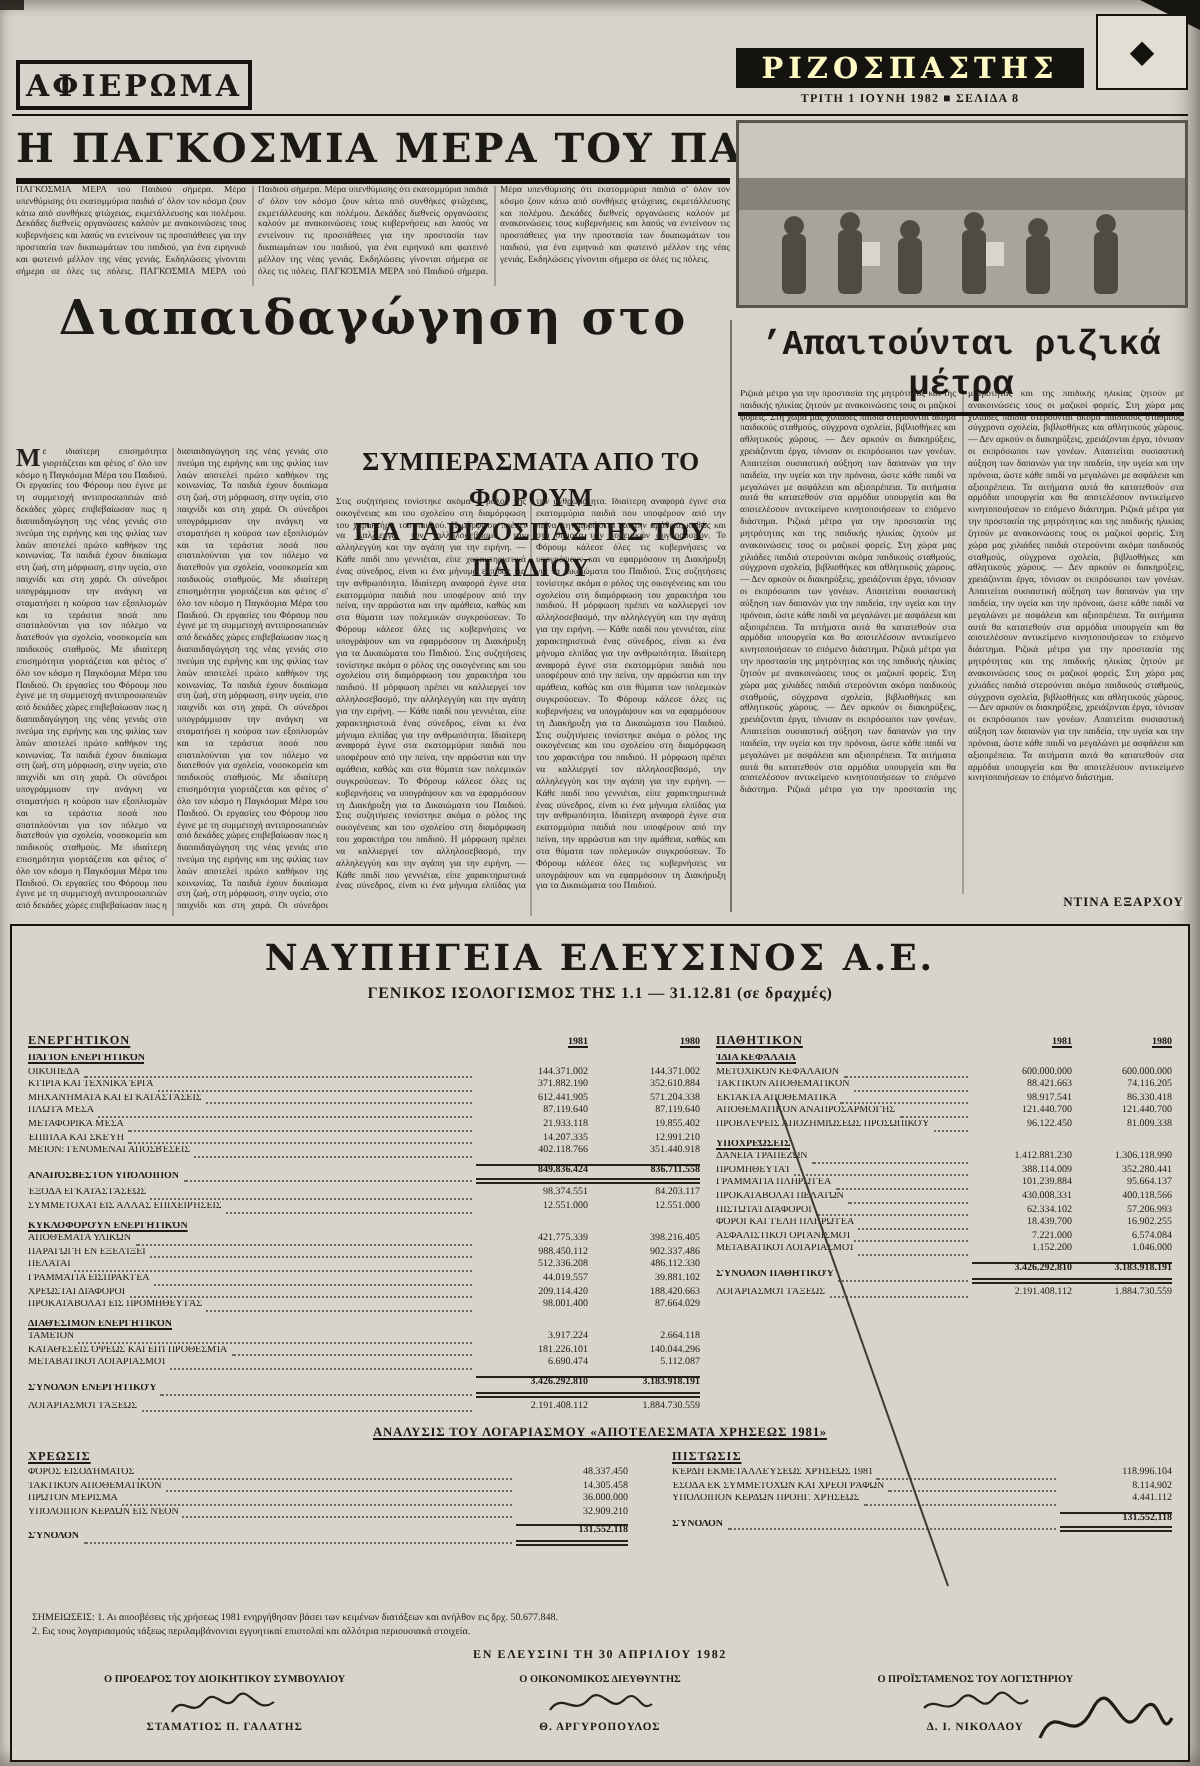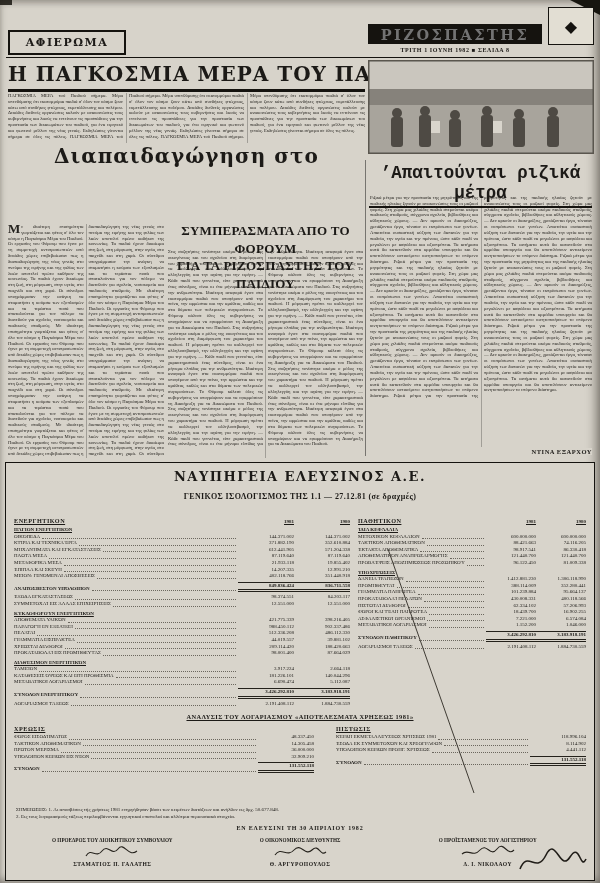--- a/index.html
+++ b/index.html
@@ -5,53 +5,53 @@
   html,body{margin:0;padding:0;background:#c9c5bc;}
   .page{position:relative;width:600px;height:883px;background:#d7d3ca;overflow:hidden;
         font-family:"Liberation Serif",serif;color:#1c1a17;
         box-shadow:inset -6px 0 9px rgba(55,50,42,.35), inset 0 -5px 7px rgba(55,50,42,.28), inset 0 4px 5px rgba(55,50,42,.18);}
   .abs{position:absolute;}
   
   .corner-tr{right:0;top:0;width:30px;height:15px;background:#17150f;clip-path:polygon(0 0,100% 0,100% 100%);}
   .corner-tl{left:0;top:0;width:12px;height:5px;background:#17150f;opacity:.85;}
   
   .afieroma{left:8px;top:30px;width:114px;height:21px;border:2px solid #15130f;display:flex;align-items:center;justify-content:center;
-            font-weight:bold;font-size:11px;letter-spacing:1.5px;font-family:"DejaVu Serif",serif;}
-  .masthead{left:368px;top:24px;width:174px;height:20px;background:#15130f;color:#737373;display:flex;align-items:center;justify-content:center;
+            font-weight:bold;font-size:15px;letter-spacing:1.5px;font-family:"DejaVu Serif",serif;}
+  .masthead{left:368px;top:24px;width:174px;height:20px;background:#15130f;color:#fef9c3;display:flex;align-items:center;justify-content:center;
             font-weight:bold;font-size:14.5px;letter-spacing:2.5px;font-family:"DejaVu Serif",serif;}
   .corner-box{left:548px;top:7px;width:44px;height:36px;border:1px solid #15130f;background:#e2ded3;display:flex;align-items:center;justify-content:center;font-size:16px;color:#15130f;}
   .dateline{left:356px;top:46.5px;width:198px;text-align:center;font-size:6px;font-weight:bold;letter-spacing:.6px;}
   .header-rule{left:6px;top:57px;width:588px;border-top:1.5px solid #15130f;}
   
   .kicker{left:8px;top:62px;width:357px;font-weight:bold;font-size:20px;letter-spacing:1px;white-space:nowrap;
           font-family:"DejaVu Serif",serif;border-bottom:3px solid #15130f;padding-bottom:3px;}
   
   .photo{left:368px;top:60px;width:224px;height:92px;border:1px solid #5a564e;}
   
   .tinytext{font-size:4.7px;line-height:1.24;text-align:justify;overflow:hidden;color:#24221e;}
   .intro{left:8px;top:93px;width:357px;height:50px;column-count:3;column-gap:6px;column-rule:1px solid rgba(0,0,0,.25);}
   
   .bighead{left:8px;top:146px;width:357px;text-align:center;font-family:"DejaVu Serif",serif;font-weight:bold;
-           font-size:20px;line-height:1.06;letter-spacing:1px;}
+           font-size:24px;line-height:1.06;letter-spacing:1px;}
   
   .sidehead{left:369px;top:163px;width:223px;text-align:center;font-family:Liberation Mono, monospace;font-weight:bold;font-size:17.5px;
             border-bottom:2px solid #15130f;padding-bottom:3px;}
   .sidebody{left:370px;top:195px;width:222px;height:252px;column-count:2;column-gap:6px;column-rule:1px solid rgba(0,0,0,.25);}
   .byline{left:370px;top:448px;width:222px;text-align:right;font-size:6.5px;font-weight:bold;background:#d7d3ca;letter-spacing:.5px;}
   .divider-v{left:365px;top:160px;height:296px;border-left:1px solid rgba(0,0,0,.45);}
   
   .forum{left:168px;top:222px;width:195px;text-align:center;font-weight:bold;font-size:13px;line-height:1.35;letter-spacing:.3px;}
   
   .regionA{left:8px;top:224px;width:156px;height:234px;column-count:2;column-gap:5px;column-rule:1px solid rgba(0,0,0,.25);}
   .regionA::first-letter{font-size:13px;font-weight:bold;float:left;line-height:9px;padding-right:1px;}
   .regionB{left:168px;top:249px;width:195px;height:209px;column-count:2;column-gap:5px;column-rule:1px solid rgba(0,0,0,.25);}
   .crosshead{left:88px;top:391px;width:156px;text-align:center;font-weight:bold;font-size:10px;background:#d7d3ca;padding:2px 0;font-family:"DejaVu Serif",serif;}
   
   .sheet{left:5px;top:462px;width:588px;height:417px;border:1.5px solid #15130f;background:#d8d4cb;}
-  .bs-company{position:absolute;left:0;top:6px;width:100%;text-align:center;font-family:"DejaVu Serif",serif;font-weight:bold;font-size:13px;letter-spacing:1.5px;}
+  .bs-company{position:absolute;left:0;top:6px;width:100%;text-align:center;font-family:"DejaVu Serif",serif;font-weight:bold;font-size:18px;letter-spacing:1.5px;}
   .bs-subtitle{position:absolute;left:0;top:29px;width:100%;text-align:center;font-weight:bold;font-size:8px;letter-spacing:.4px;}
   .bs-table{position:absolute;font-size:5px;}
   .bs-assets{left:8px;top:54px;width:336px;}
   .bs-liab{left:352px;top:54px;width:228px;}
   .bs-head{display:flex;align-items:flex-end;margin-bottom:2px;}
   .bs-head-title{flex:1;font-weight:bold;font-size:6.2px;text-decoration:underline;letter-spacing:.5px;}
   .bs-year{font-weight:bold;text-decoration:underline;}
   .bs-row{display:flex;align-items:flex-end;line-height:6.6px;}
   .bs-label{white-space:nowrap;overflow:hidden;text-transform:uppercase;}
   .bs-dots{flex:1;border-bottom:1px dotted #6b675e;margin:0 2px 1px 2px;min-width:4px;}
@@ -133,21 +133,21 @@
   <div class="abs forum">
     <div>ΣΥΜΠΕΡΑΣΜΑΤΑ ΑΠΟ ΤΟ ΦΟΡΟΥΜ</div>
     <div>ΓΙΑ ΤΑ ΡΙΖΟΣΠΑΣΤΗΣ ΤΟΥ ΠΑΙΔΙΟΥ</div>
   </div>
 
   <div class="abs tinytext regionA">Με ιδιαίτερη επισημότητα γιορτάζεται και φέτος σ' όλο τον κόσμο η Παγκόσμια Μέρα του Παιδιού. Οι εργασίες του Φόρουμ που έγινε με τη συμμετοχή αντιπροσωπειών από δεκάδες χώρες επιβεβαίωσαν πως η διαπαιδαγώγηση της νέας γενιάς στο πνεύμα της ειρήνης και της φιλίας των λαών αποτελεί πρώτο καθήκον της κοινωνίας. Τα παιδιά έχουν δικαίωμα στη ζωή, στη μόρφωση, στην υγεία, στο παιχνίδι και στη χαρά. Οι σύνεδροι υπογράμμισαν την ανάγκη να σταματήσει η κούρσα των εξοπλισμών και τα τεράστια ποσά που σπαταλούνται για τον πόλεμο να διατεθούν για σχολεία, νοσοκομεία και παιδικούς σταθμούς. Με ιδιαίτερη επισημότητα γιορτάζεται και φέτος σ' όλο τον κόσμο η Παγκόσμια Μέρα του Παιδιού. Οι εργασίες του Φόρουμ που έγινε με τη συμμετοχή αντιπροσωπειών από δεκάδες χώρες επιβεβαίωσαν πως η διαπαιδαγώγηση της νέας γενιάς στο πνεύμα της ειρήνης και της φιλίας των λαών αποτελεί πρώτο καθήκον της κοινωνίας. Τα παιδιά έχουν δικαίωμα στη ζωή, στη μόρφωση, στην υγεία, στο παιχνίδι και στη χαρά. Οι σύνεδροι υπογράμμισαν την ανάγκη να σταματήσει η κούρσα των εξοπλισμών και τα τεράστια ποσά που σπαταλούνται για τον πόλεμο να διατεθούν για σχολεία, νοσοκομεία και παιδικούς σταθμούς. Με ιδιαίτερη επισημότητα γιορτάζεται και φέτος σ' όλο τον κόσμο η Παγκόσμια Μέρα του Παιδιού. Οι εργασίες του Φόρουμ που έγινε με τη συμμετοχή αντιπροσωπειών από δεκάδες χώρες επιβεβαίωσαν πως η διαπαιδαγώγηση της νέας γενιάς στο πνεύμα της ειρήνης και της φιλίας των λαών αποτελεί πρώτο καθήκον της κοινωνίας. Τα παιδιά έχουν δικαίωμα στη ζωή, στη μόρφωση, στην υγεία, στο παιχνίδι και στη χαρά. Οι σύνεδροι υπογράμμισαν την ανάγκη να σταματήσει η κούρσα των εξοπλισμών και τα τεράστια ποσά που σπαταλούνται για τον πόλεμο να διατεθούν για σχολεία, νοσοκομεία και παιδικούς σταθμούς. Με ιδιαίτερη επισημότητα γιορτάζεται και φέτος σ' όλο τον κόσμο η Παγκόσμια Μέρα του Παιδιού. Οι εργασίες του Φόρουμ που έγινε με τη συμμετοχή αντιπροσωπειών από δεκάδες χώρες επιβεβαίωσαν πως η διαπαιδαγώγηση της νέας γενιάς στο πνεύμα της ειρήνης και της φιλίας των λαών αποτελεί πρώτο καθήκον της κοινωνίας. Τα παιδιά έχουν δικαίωμα στη ζωή, στη μόρφωση, στην υγεία, στο παιχνίδι και στη χαρά. Οι σύνεδροι υπογράμμισαν την ανάγκη να σταματήσει η κούρσα των εξοπλισμών και τα τεράστια ποσά που σπαταλούνται για τον πόλεμο να διατεθούν για σχολεία, νοσοκομεία και παιδικούς σταθμούς. Με ιδιαίτερη επισημότητα γιορτάζεται και φέτος σ' όλο τον κόσμο η Παγκόσμια Μέρα του Παιδιού. Οι εργασίες του Φόρουμ που έγινε με τη συμμετοχή αντιπροσωπειών από δεκάδες χώρες επιβεβαίωσαν πως η διαπαιδαγώγηση της νέας γενιάς στο πνεύμα της ειρήνης και της φιλίας των λαών αποτελεί πρώτο καθήκον της κοινωνίας. Τα παιδιά έχουν δικαίωμα στη ζωή, στη μόρφωση, στην υγεία, στο παιχνίδι και στη χαρά. Οι σύνεδροι υπογράμμισαν την ανάγκη να σταματήσει η κούρσα των εξοπλισμών και τα τεράστια ποσά που σπαταλούνται για τον πόλεμο να διατεθούν για σχολεία, νοσοκομεία και παιδικούς σταθμούς.</div>
   <div class="abs tinytext regionB">Στις συζητήσεις τονίστηκε ακόμα ο ρόλος της οικογένειας και του σχολείου στη διαμόρφωση του χαρακτήρα του παιδιού. Η μόρφωση πρέπει να καλλιεργεί τον αλληλοσεβασμό, την αλληλεγγύη και την αγάπη για την ειρήνη. — Κάθε παιδί που γεννιέται, είπε χαρακτηριστικά ένας σύνεδρος, είναι κι ένα μήνυμα ελπίδας για την ανθρωπότητα. Ιδιαίτερη αναφορά έγινε στα εκατομμύρια παιδιά που υποφέρουν από την πείνα, την αρρώστια και την αμάθεια, καθώς και στα θύματα των πολεμικών συγκρούσεων. Το Φόρουμ κάλεσε όλες τις κυβερνήσεις να υπογράψουν και να εφαρμόσουν τη Διακήρυξη για τα Δικαιώματα του Παιδιού. Στις συζητήσεις τονίστηκε ακόμα ο ρόλος της οικογένειας και του σχολείου στη διαμόρφωση του χαρακτήρα του παιδιού. Η μόρφωση πρέπει να καλλιεργεί τον αλληλοσεβασμό, την αλληλεγγύη και την αγάπη για την ειρήνη. — Κάθε παιδί που γεννιέται, είπε χαρακτηριστικά ένας σύνεδρος, είναι κι ένα μήνυμα ελπίδας για την ανθρωπότητα. Ιδιαίτερη αναφορά έγινε στα εκατομμύρια παιδιά που υποφέρουν από την πείνα, την αρρώστια και την αμάθεια, καθώς και στα θύματα των πολεμικών συγκρούσεων. Το Φόρουμ κάλεσε όλες τις κυβερνήσεις να υπογράψουν και να εφαρμόσουν τη Διακήρυξη για τα Δικαιώματα του Παιδιού. Στις συζητήσεις τονίστηκε ακόμα ο ρόλος της οικογένειας και του σχολείου στη διαμόρφωση του χαρακτήρα του παιδιού. Η μόρφωση πρέπει να καλλιεργεί τον αλληλοσεβασμό, την αλληλεγγύη και την αγάπη για την ειρήνη. — Κάθε παιδί που γεννιέται, είπε χαρακτηριστικά ένας σύνεδρος, είναι κι ένα μήνυμα ελπίδας για την ανθρωπότητα. Ιδιαίτερη αναφορά έγινε στα εκατομμύρια παιδιά που υποφέρουν από την πείνα, την αρρώστια και την αμάθεια, καθώς και στα θύματα των πολεμικών συγκρούσεων. Το Φόρουμ κάλεσε όλες τις κυβερνήσεις να υπογράψουν και να εφαρμόσουν τη Διακήρυξη για τα Δικαιώματα του Παιδιού. Στις συζητήσεις τονίστηκε ακόμα ο ρόλος της οικογένειας και του σχολείου στη διαμόρφωση του χαρακτήρα του παιδιού. Η μόρφωση πρέπει να καλλιεργεί τον αλληλοσεβασμό, την αλληλεγγύη και την αγάπη για την ειρήνη. — Κάθε παιδί που γεννιέται, είπε χαρακτηριστικά ένας σύνεδρος, είναι κι ένα μήνυμα ελπίδας για την ανθρωπότητα. Ιδιαίτερη αναφορά έγινε στα εκατομμύρια παιδιά που υποφέρουν από την πείνα, την αρρώστια και την αμάθεια, καθώς και στα θύματα των πολεμικών συγκρούσεων. Το Φόρουμ κάλεσε όλες τις κυβερνήσεις να υπογράψουν και να εφαρμόσουν τη Διακήρυξη για τα Δικαιώματα του Παιδιού. Στις συζητήσεις τονίστηκε ακόμα ο ρόλος της οικογένειας και του σχολείου στη διαμόρφωση του χαρακτήρα του παιδιού. Η μόρφωση πρέπει να καλλιεργεί τον αλληλοσεβασμό, την αλληλεγγύη και την αγάπη για την ειρήνη. — Κάθε παιδί που γεννιέται, είπε χαρακτηριστικά ένας σύνεδρος, είναι κι ένα μήνυμα ελπίδας για την ανθρωπότητα. Ιδιαίτερη αναφορά έγινε στα εκατομμύρια παιδιά που υποφέρουν από την πείνα, την αρρώστια και την αμάθεια, καθώς και στα θύματα των πολεμικών συγκρούσεων. Το Φόρουμ κάλεσε όλες τις κυβερνήσεις να υπογράψουν και να εφαρμόσουν τη Διακήρυξη για τα Δικαιώματα του Παιδιού.</div>
 
   <div class="abs sheet">
     <div class="bs-company">ΝΑΥΠΗΓΕΙΑ ΕΛΕΥΣΙΝΟΣ Α.Ε.</div>
-    <div class="bs-subtitle">ΓΕΝΙΚΟΣ ΙΣΟΛΟΓΙΣΜΟΣ ΤΗΣ 1.1 — 27.12.81 (σε δραχμές)</div>
+    <div class="bs-subtitle">ΓΕΝΙΚΟΣ ΙΣΟΛΟΓΙΣΜΟΣ ΤΗΣ 1.1 — 31.12.81 (σε δραχμές)</div>
 
     <div class="bs-table bs-assets">
       <div class="bs-head">
         <span class="bs-head-title">ΕΝΕΡΓΗΤΙΚΟΝ</span>
         <span class="bs-num bs-year">1981</span>
         <span class="bs-num bs-year">1980</span>
       </div>
       <div id="assets-rows">
           <div class="bs-row bs-group">
             <span class="bs-label">Πάγιον Ενεργητικόν</span>

